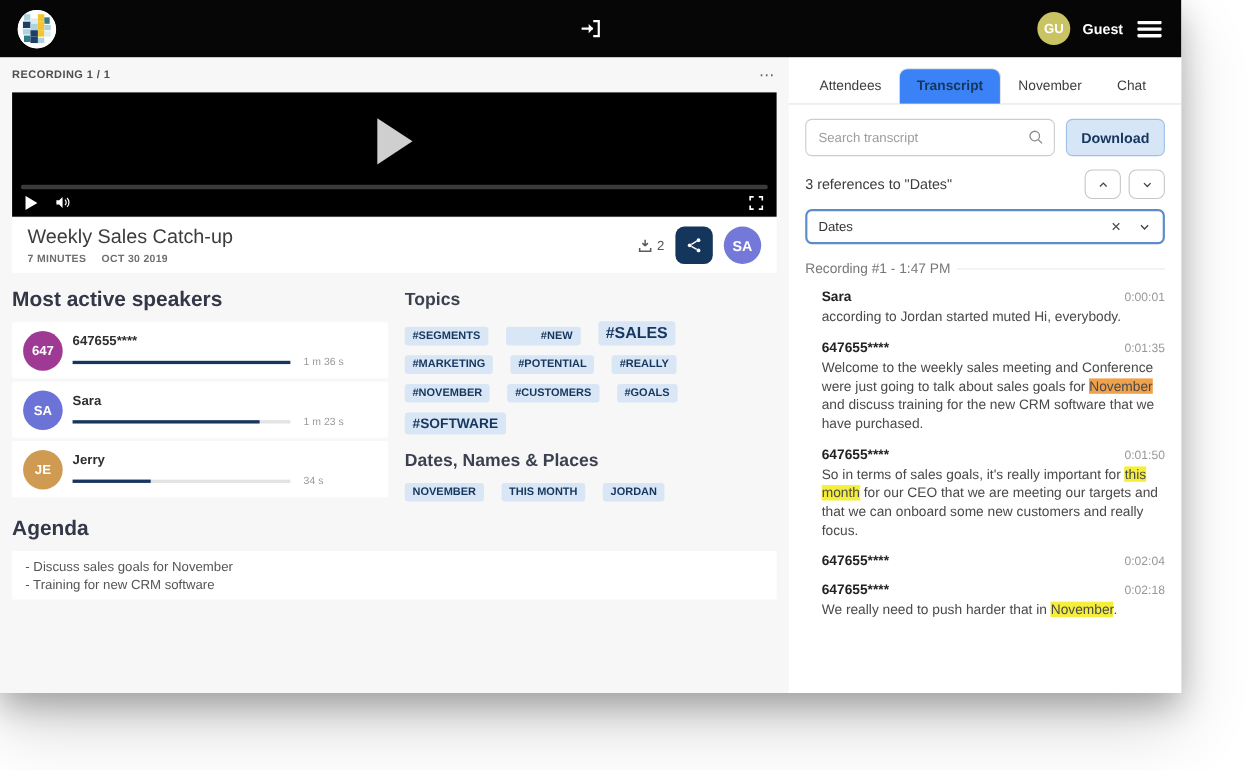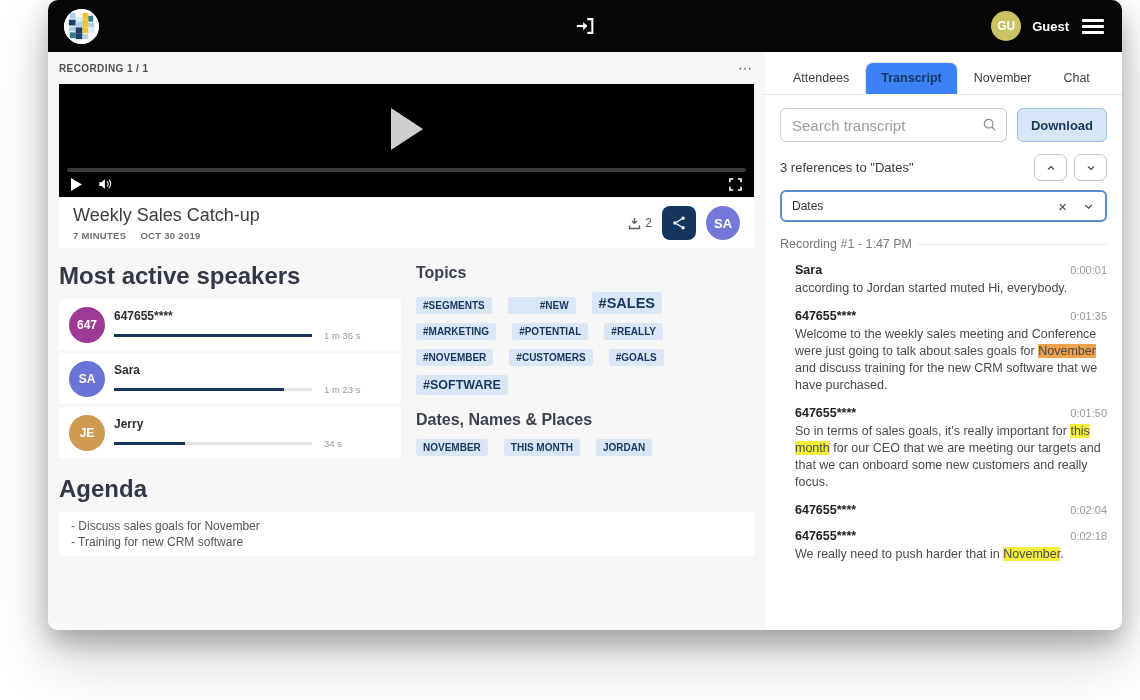--- a/index.html
+++ b/index.html
@@ -1,18 +1,18 @@
 <!DOCTYPE html>
 <html><head>
 <meta charset="utf-8">
 <style>
   html,body{margin:0;padding:0;width:1140px;height:700px;background:#fff;
     font-family:"Liberation Sans",sans-serif;-webkit-font-smoothing:antialiased;}
-  .app{position:relative;width:1074px;height:630px;border-radius:10px;overflow:hidden;
-    background:#f7f7f7;box-shadow:0 12px 28px rgba(0,0,0,.28),0 30px 60px rgba(0,0,0,.16);margin-left:48px;}
+  .app{position:relative;width:1074px;height:630px;border-radius:0;overflow:hidden;
+    background:#f7f7f7;box-shadow:0 12px 28px rgba(0,0,0,.28),0 30px 60px rgba(0,0,0,.16);}
   
   .topbar{height:52px;background:#060606;display:flex;align-items:center;padding:0 16px;position:relative;}
   .logo{width:35px;height:35px;border-radius:50%;overflow:hidden;background:#fff;flex:0 0 auto;cursor:pointer;}
   .signin{position:absolute;left:50%;transform:translateX(-50%);cursor:pointer;display:flex;}
   .top-right{margin-left:auto;display:flex;align-items:center;gap:11px;}
   .avatar-gu{width:30px;height:30px;border-radius:50%;color:#fff;font-weight:bold;font-size:12px;
     display:flex;align-items:center;justify-content:center;cursor:pointer;}
   .guest{color:#fff;font-size:13px;font-weight:bold;}
   .burger{cursor:pointer;padding:2px;}
   .burger span{display:block;width:22px;height:3px;background:#fff;margin:3px 0;border-radius:1px;}
@@ -35,21 +35,21 @@
   .title-sub{font-size:9.5px;font-weight:bold;color:#6f6f6f;letter-spacing:.3px;margin-top:4px;display:flex;gap:14px;}
   .title-right{margin-left:auto;display:flex;align-items:center;gap:10px;}
   .dl-wrap{display:flex;align-items:center;gap:3px;cursor:pointer;}
   .dl-count{font-size:12px;color:#555;}
   .share-btn{width:34px;height:34px;border-radius:8px;display:flex;align-items:center;justify-content:center;cursor:pointer;}
   .avatar-sa{width:34px;height:34px;border-radius:50%;color:#fff;font-size:13px;font-weight:bold;
     display:flex;align-items:center;justify-content:center;cursor:pointer;}
   
   .cols{display:flex;margin-top:8px;}
   .sp-col{width:342px;flex:0 0 auto;}
-  .section-h1{font-size:24px;font-weight:bold;color:#333747;margin:6px 0 9px;}
+  .section-h1{font-size:19px;font-weight:bold;color:#333747;margin:6px 0 9px;}
   .sp-card{background:#fff;border-radius:2px;padding:5px 10px;margin-bottom:3px;display:flex;align-items:center;height:41px;cursor:pointer;}
   .sp-av{width:36px;height:36px;border-radius:50%;color:#fff;font-weight:bold;font-size:12px;
     display:flex;align-items:center;justify-content:center;flex:0 0 auto;}
   .sp-body{flex:1;padding-left:9px;}
   .sp-name{font-size:12px;font-weight:bold;color:#2e2e2e;}
   .sp-bar-row{display:flex;align-items:center;margin-top:7px;}
   .sp-bar{width:198px;height:3px;background:#e3e3e3;}
   .sp-fill{height:3px;}
   .sp-time{margin-left:12px;font-size:9.5px;color:#9a9a9a;}
   .tp-col{flex:1;padding-left:15px;}
@@ -62,21 +62,21 @@
   .agenda-line{font-size:12px;color:#555;line-height:16px;}
   
   .right{flex:1;background:#fff;display:flex;flex-direction:column;min-width:0;}
   .tabs{display:flex;padding:10px 0 0 12px;border-bottom:1px solid #e3e3e3;}
   .tab{padding:8px 15px 9px;font-size:12.5px;color:#3e3e3e;border:1px solid transparent;margin-bottom:-1px;cursor:pointer;}
   .tab.active{font-weight:bold;color:#16365e;background:#3b82f6;border-color:#e3e3e3 #e3e3e3 #fff;border-radius:8px 8px 0 0;}
   .rp-content{padding:13px 15px 0;flex:1;overflow:hidden;}
   .search-row{display:flex;gap:10px;}
   .search-wrap{flex:1;position:relative;}
   .search-input{width:100%;height:34px;border:1px solid #ccc;border-radius:6px;padding:0 32px 0 11px;
-    font-size:15px;color:#333;box-sizing:border-box;outline:none;font-family:inherit;background:#fff;}
+    font-size:12px;color:#333;box-sizing:border-box;outline:none;font-family:inherit;background:#fff;}
   .search-input::placeholder{color:#9c9c9c;}
   .search-icon{position:absolute;right:9px;top:9px;cursor:pointer;display:flex;}
   .dl-btn{height:34px;padding:0 13px;border-radius:6px;font-weight:bold;font-size:13px;cursor:pointer;font-family:inherit;
     background:#d6e6f7;border:1px solid #9cc0e6;color:#16365e;}
   .refs-row{display:flex;align-items:center;margin-top:12px;}
   .refs-text{font-size:13px;color:#3c3c3c;flex:1;}
   .nav-btn{width:31px;height:25px;background:#fff;border:1px solid #c6c6c6;border-radius:7px;
     display:flex;align-items:center;justify-content:center;margin-left:7px;cursor:pointer;}
   .filter{margin-top:9px;height:28px;border:2px solid #5b8ec9;border-radius:6px;display:flex;align-items:center;
     padding:0 10px;cursor:pointer;background:#fff;}

